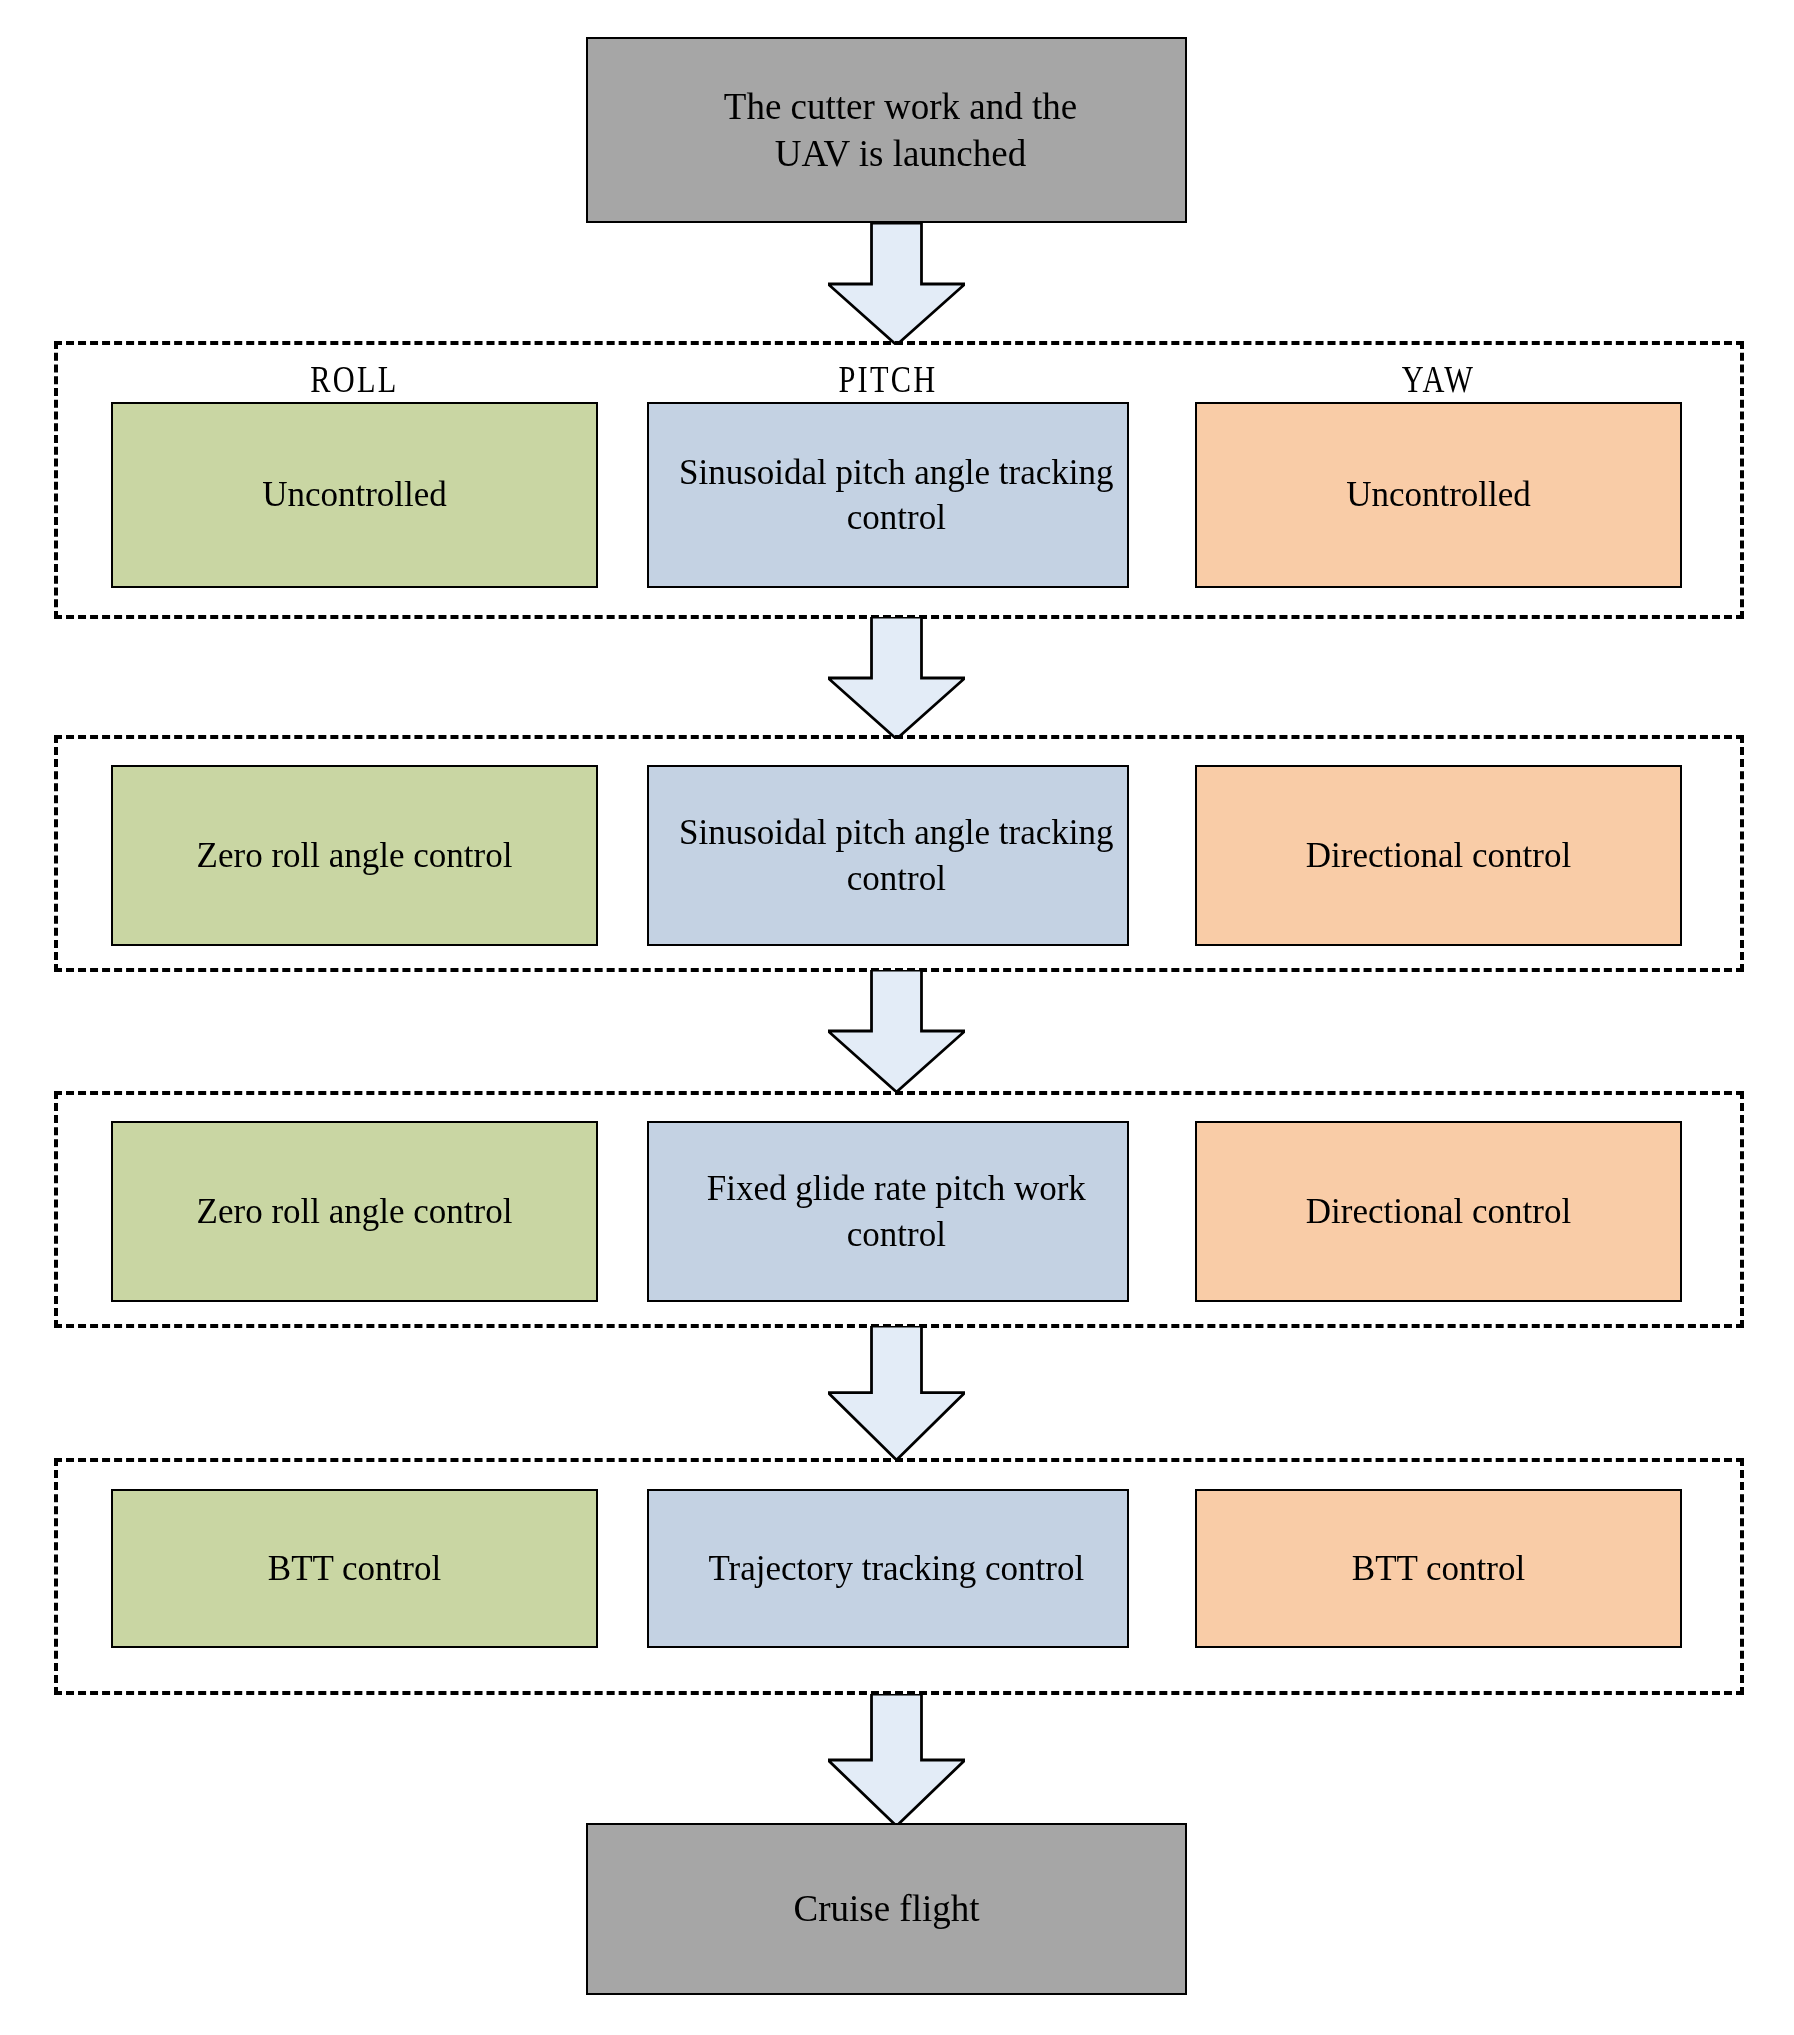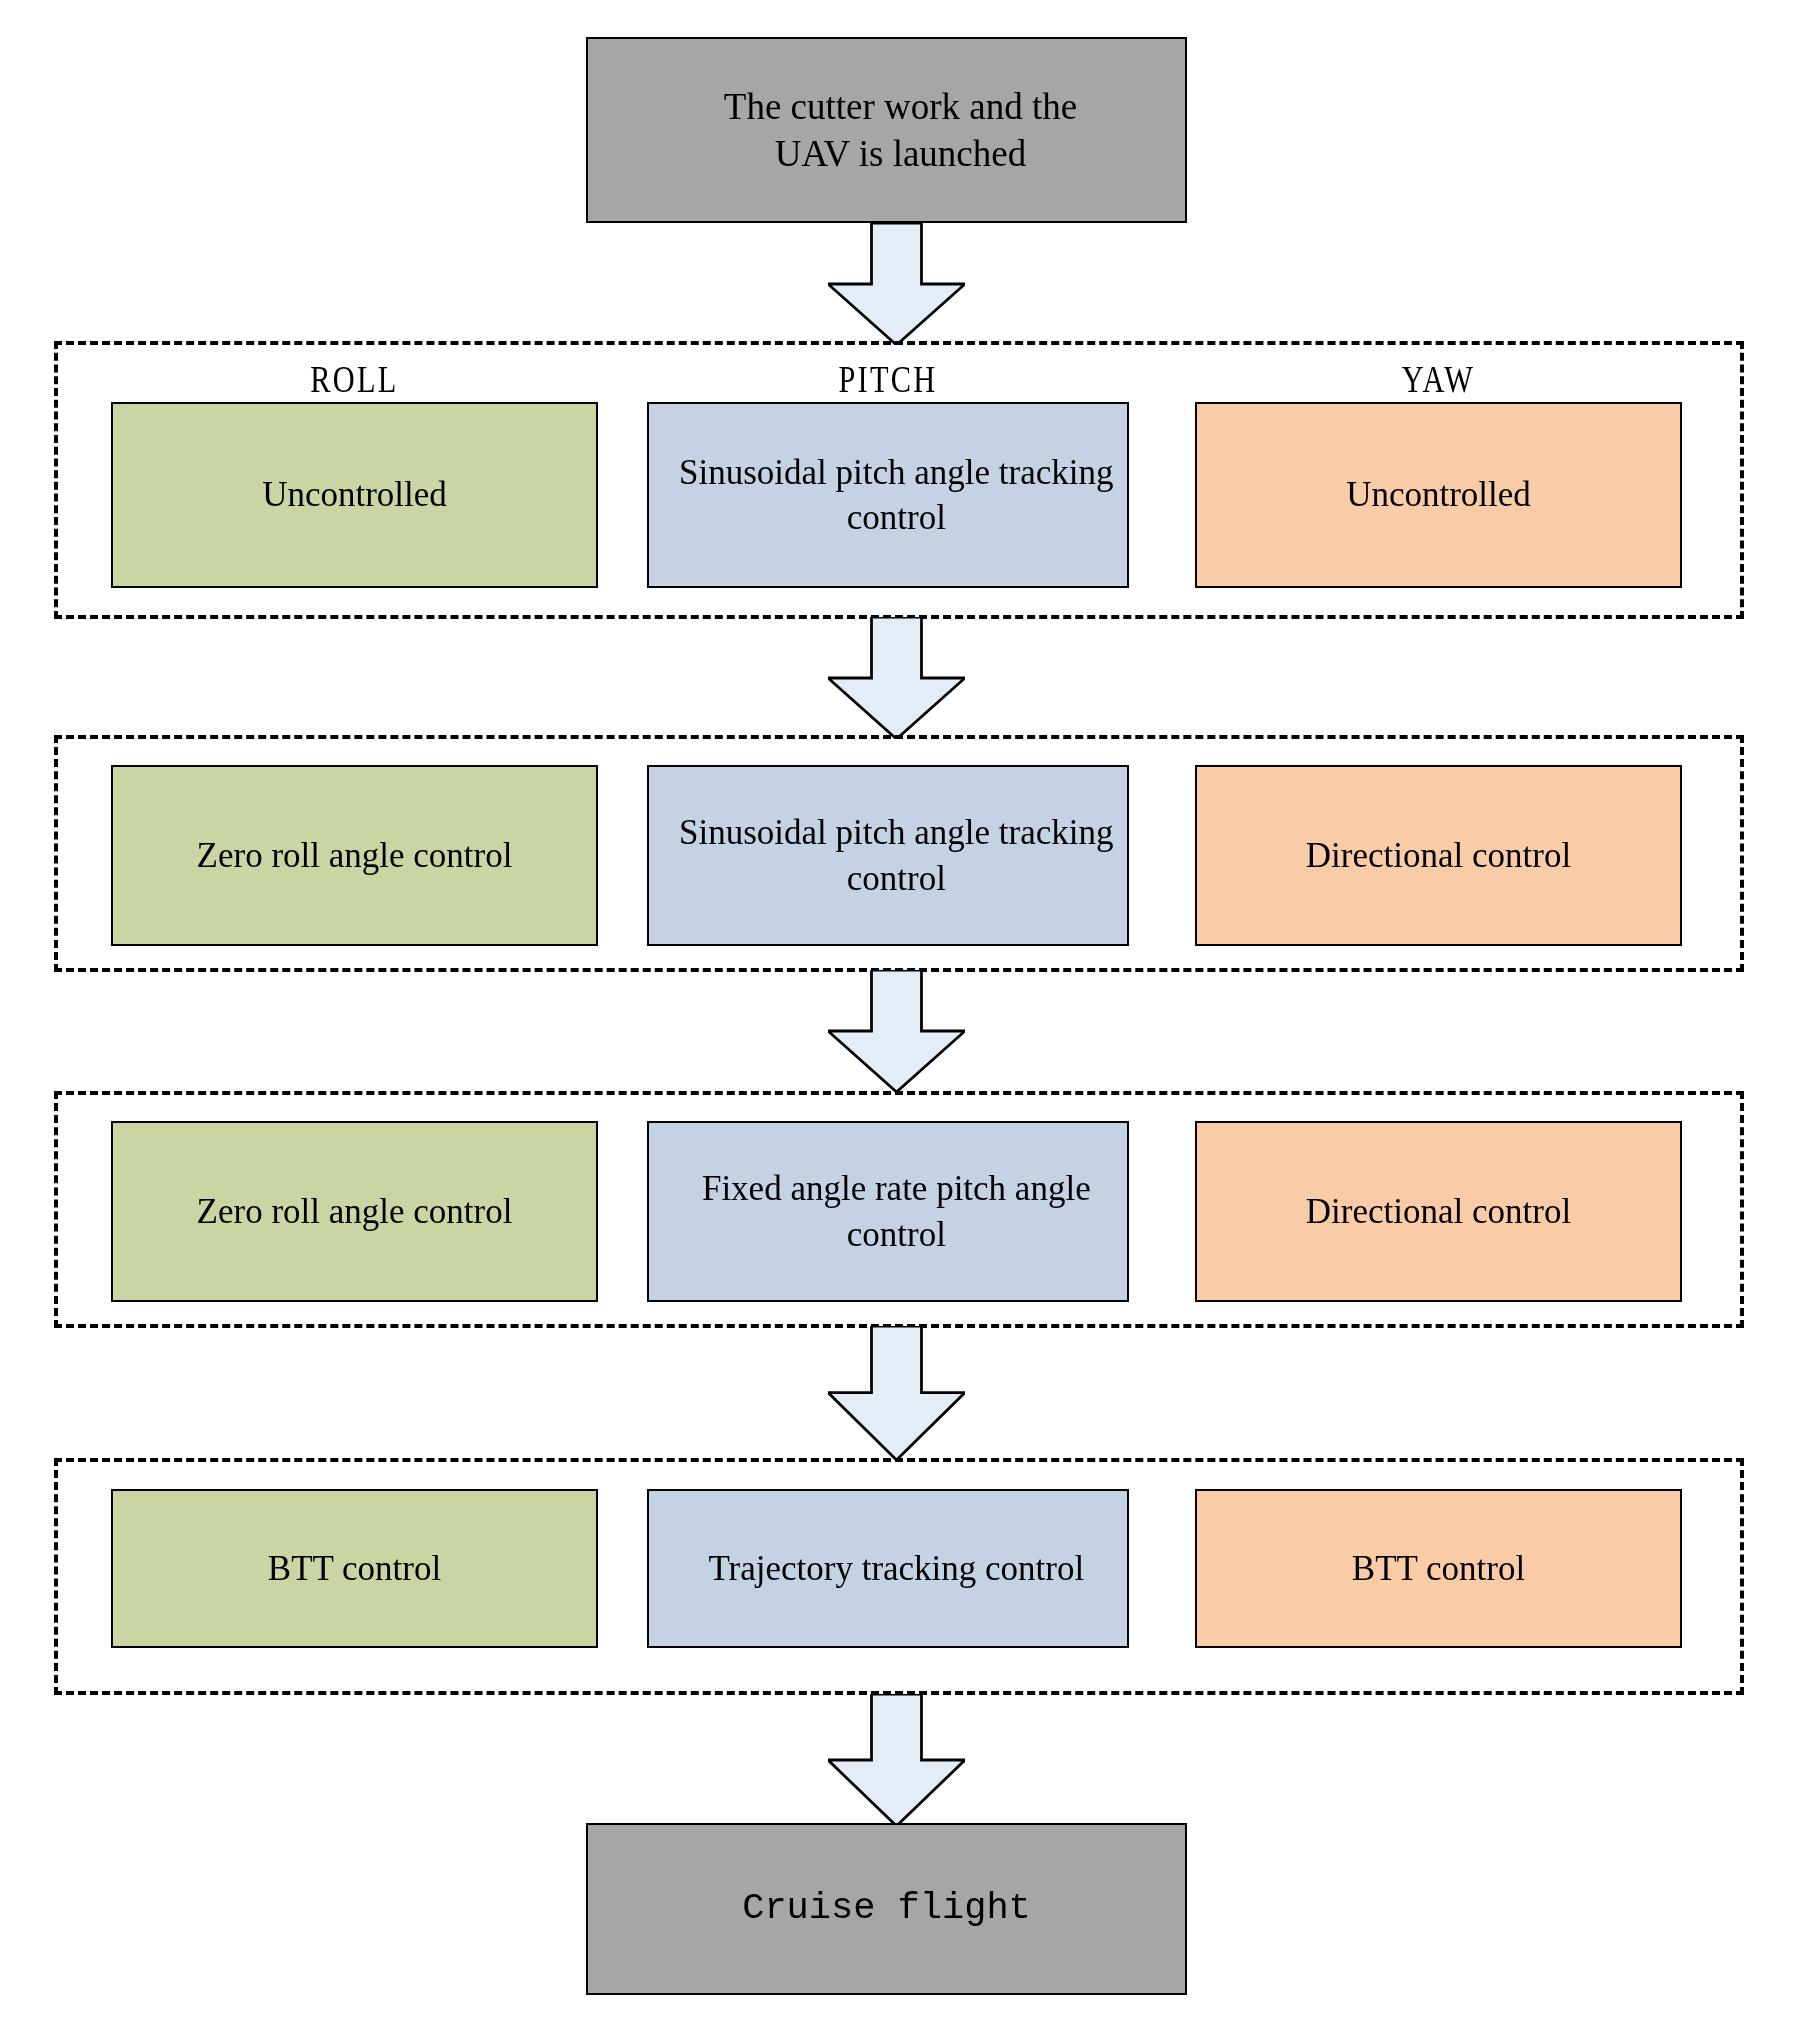--- a/index.html
+++ b/index.html
@@ -35,21 +35,21 @@
     color: #000000;
     line-height: 1.28;
     font-size: 37px;
   }
   #terminal-start {
     left: 586px;  top: 37px;
     width: 601px; height: 186px;
   }
   #terminal-end {
     left: 586px;  top: 1823px;
-    width: 601px; height: 172px; font-family: Liberation Mono, monospace;
+    width: 601px; height: 172px;
   }
 
   
   .stage {
     position: absolute;
     border: 4.6px dashed #000000;
     box-sizing: border-box;
     left: 54px;
     width: 1690px;
   }
@@ -158,21 +158,21 @@
   <div class="arrow" id="arrow-3">
     <svg viewBox="0 0 148 132" preserveAspectRatio="none" aria-hidden="true">
       <polygon points="47,0 101,0 101,66 148,66 74,132 0,66 47,66" fill="#e3ecf7" stroke="#000000" stroke-width="3"></polygon>
     </svg>
   </div>
 
   <div class="stage" id="stage-3"></div>
 
   <div class="row-3">
     <div class="cell roll col-roll">Zero roll angle control</div>
-    <div class="cell pitch col-pitch">Fixed angle rate pitch angle control</div>
+    <div class="cell pitch col-pitch">Fixed glide rate pitch work control</div>
     <div class="cell yaw col-yaw">Directional control</div>
   </div>
 
   <div class="arrow" id="arrow-4">
     <svg viewBox="0 0 148 145" preserveAspectRatio="none" aria-hidden="true">
       <polygon points="47,0 101,0 101,72 148,72 74,145 0,72 47,72" fill="#e3ecf7" stroke="#000000" stroke-width="3"></polygon>
     </svg>
   </div>
 
   <div class="stage" id="stage-4"></div>

